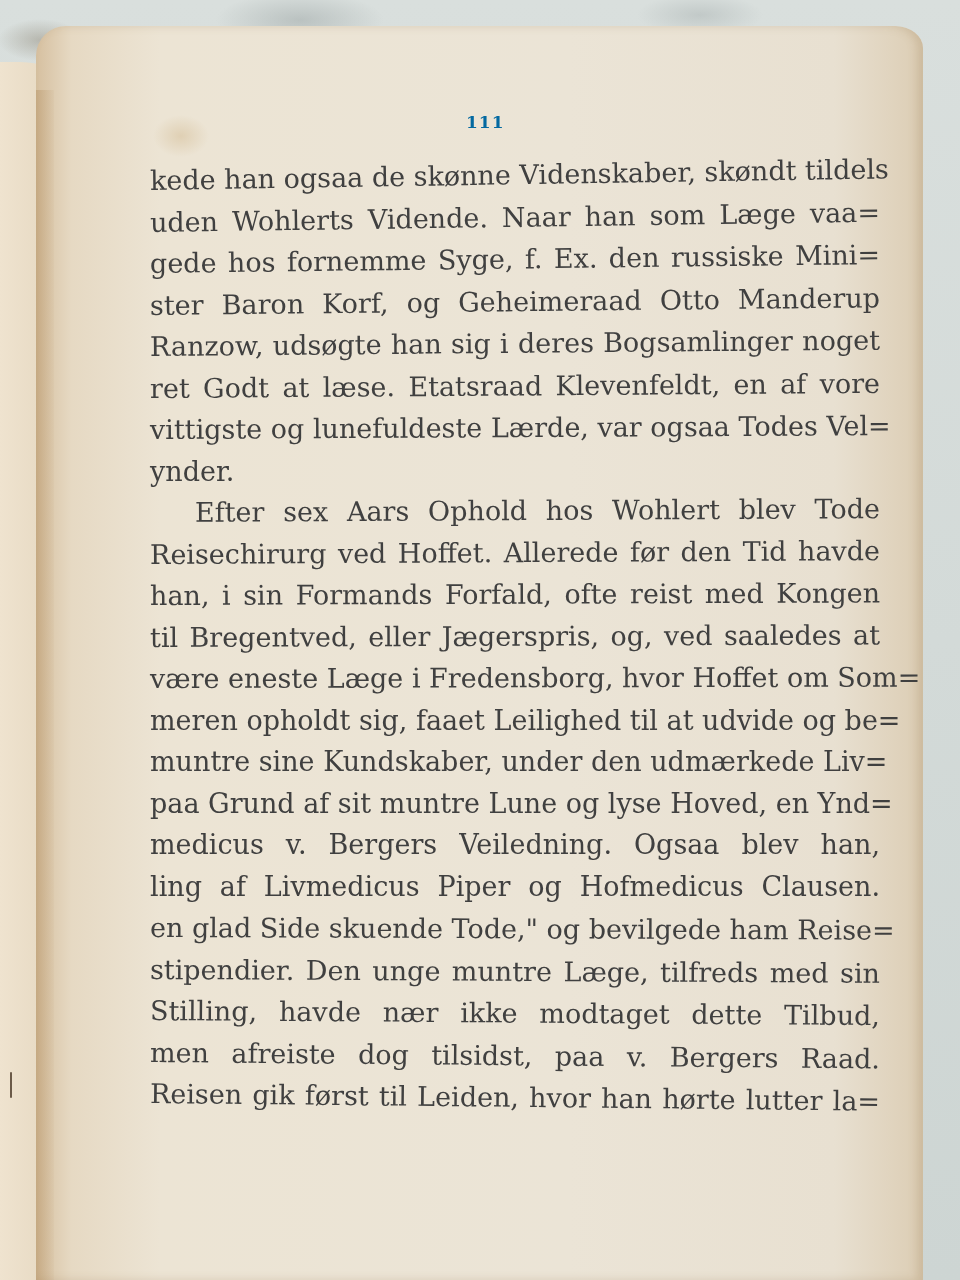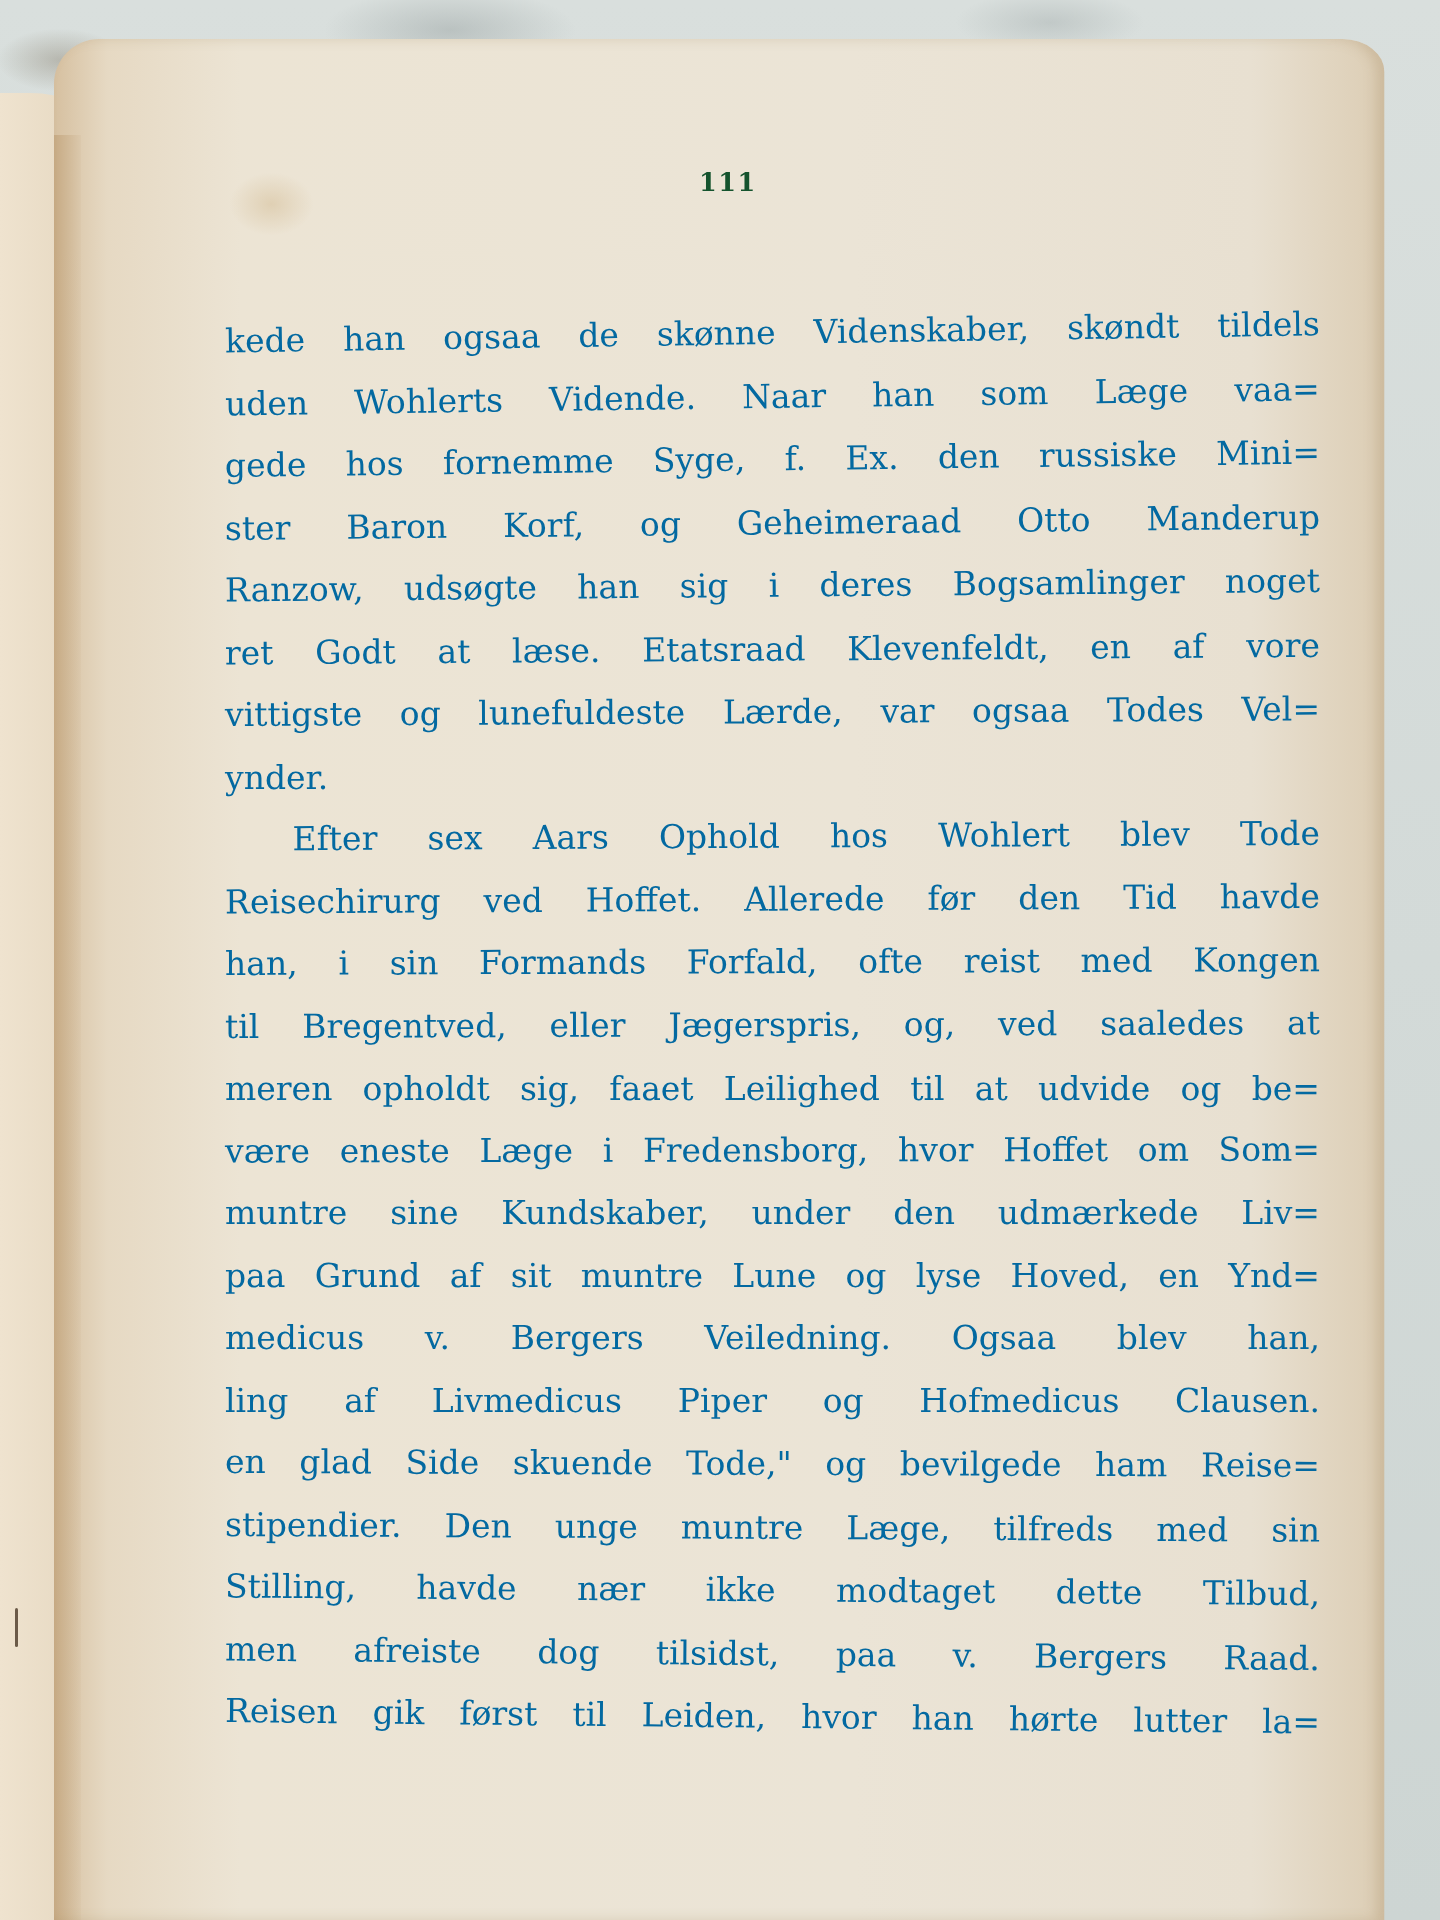--- a/index.html
+++ b/index.html
@@ -36,28 +36,27 @@
       border-top-right-radius: 28px 22px;
       box-shadow: inset -6px 0 8px rgba(160,130,90,0.25);
     }
     .gutter {
       position: absolute; left: 36px; top: 90px; width: 18px; height: 1190px;
       background: linear-gradient(90deg, rgba(170,130,80,0.35), rgba(170,130,80,0.05));
     }
     .page-number {
       position: absolute; left: 466px; top: 112px;
       font-family: "DejaVu Serif", serif; font-weight: bold; font-size: 17px;
-      color: #14532d; letter-spacing: 1px;
+      color: #0369a1; letter-spacing: 1px;
     }
     .text-block {
       position: absolute; left: 150px; top: 160px; width: 730px;
-      color: #0369a1;
+      color: #404040;
       font-family: "DejaVu Serif", serif;
-      font-size: 22px;
-      margin-top: 48px;
+      font-size: 27px;
     }
     .line {
       display: block; height: 41.5px; line-height: 41.5px;
       white-space: nowrap; text-align: justify; text-align-last: justify;
       transform-origin: left center;
     }
     .line.last { text-align-last: left; }
     .line.indent { padding-left: 45px; }
   </style>
 </head>
@@ -79,22 +78,22 @@
   <span class="line" style="transform: rotate(-0.7deg);">gede hos fornemme Syge, f. Ex. den russiske Mini=</span>
   <span class="line" style="transform: rotate(-0.6deg);">ster Baron Korf, og Geheimeraad Otto Manderup</span>
   <span class="line" style="transform: rotate(-0.5deg);">Ranzow, udsøgte han sig i deres Bogsamlinger noget</span>
   <span class="line" style="transform: rotate(-0.4deg);">ret Godt at læse.  Etatsraad Klevenfeldt, en af vore</span>
   <span class="line" style="transform: rotate(-0.3deg);">vittigste og lunefuldeste Lærde, var ogsaa Todes Vel=</span>
   <span class="line last">ynder.</span>
   <span class="line indent" style="transform: rotate(-0.3deg);">Efter sex Aars Ophold hos Wohlert blev Tode</span>
   <span class="line" style="transform: rotate(-0.3deg);">Reisechirurg ved Hoffet.  Allerede før den Tid havde</span>
   <span class="line" style="transform: rotate(-0.2deg);">han, i sin Formands Forfald, ofte reist med Kongen</span>
   <span class="line" style="transform: rotate(-0.2deg);">til Bregentved, eller Jægerspris, og, ved saaledes at</span>
+  <span class="line" style="transform: rotate(-0.1deg);">være eneste Læge i Fredensborg, hvor Hoffet om Som=</span>
   <span class="line">meren opholdt sig, faaet Leilighed til at udvide og be=</span>
-  <span class="line" style="transform: rotate(-0.1deg);">være eneste Læge i Fredensborg, hvor Hoffet om Som=</span>
   <span class="line">muntre sine Kundskaber, under den udmærkede Liv=</span>
   <span class="line">paa Grund af sit muntre Lune og lyse Hoved, en Ynd=</span>
   <span class="line">medicus v. Bergers Veiledning.  Ogsaa blev han,</span>
   <span class="line">ling af Livmedicus Piper og Hofmedicus Clausen.</span>
   <span class="line" style="transform: rotate(0.2deg);">en glad Side skuende Tode," og bevilgede ham Reise=</span>
   <span class="line" style="transform: rotate(0.3deg);">stipendier.  Den unge muntre Læge, tilfreds med sin</span>
   <span class="line" style="transform: rotate(0.4deg);">Stilling, havde nær ikke modtaget dette Tilbud,</span>
   <span class="line" style="transform: rotate(0.5deg);">men afreiste dog tilsidst, paa v. Bergers Raad.</span>
   <span class="line" style="transform: rotate(0.6deg);">Reisen gik først til Leiden, hvor han hørte lutter la=</span>
 </div>

